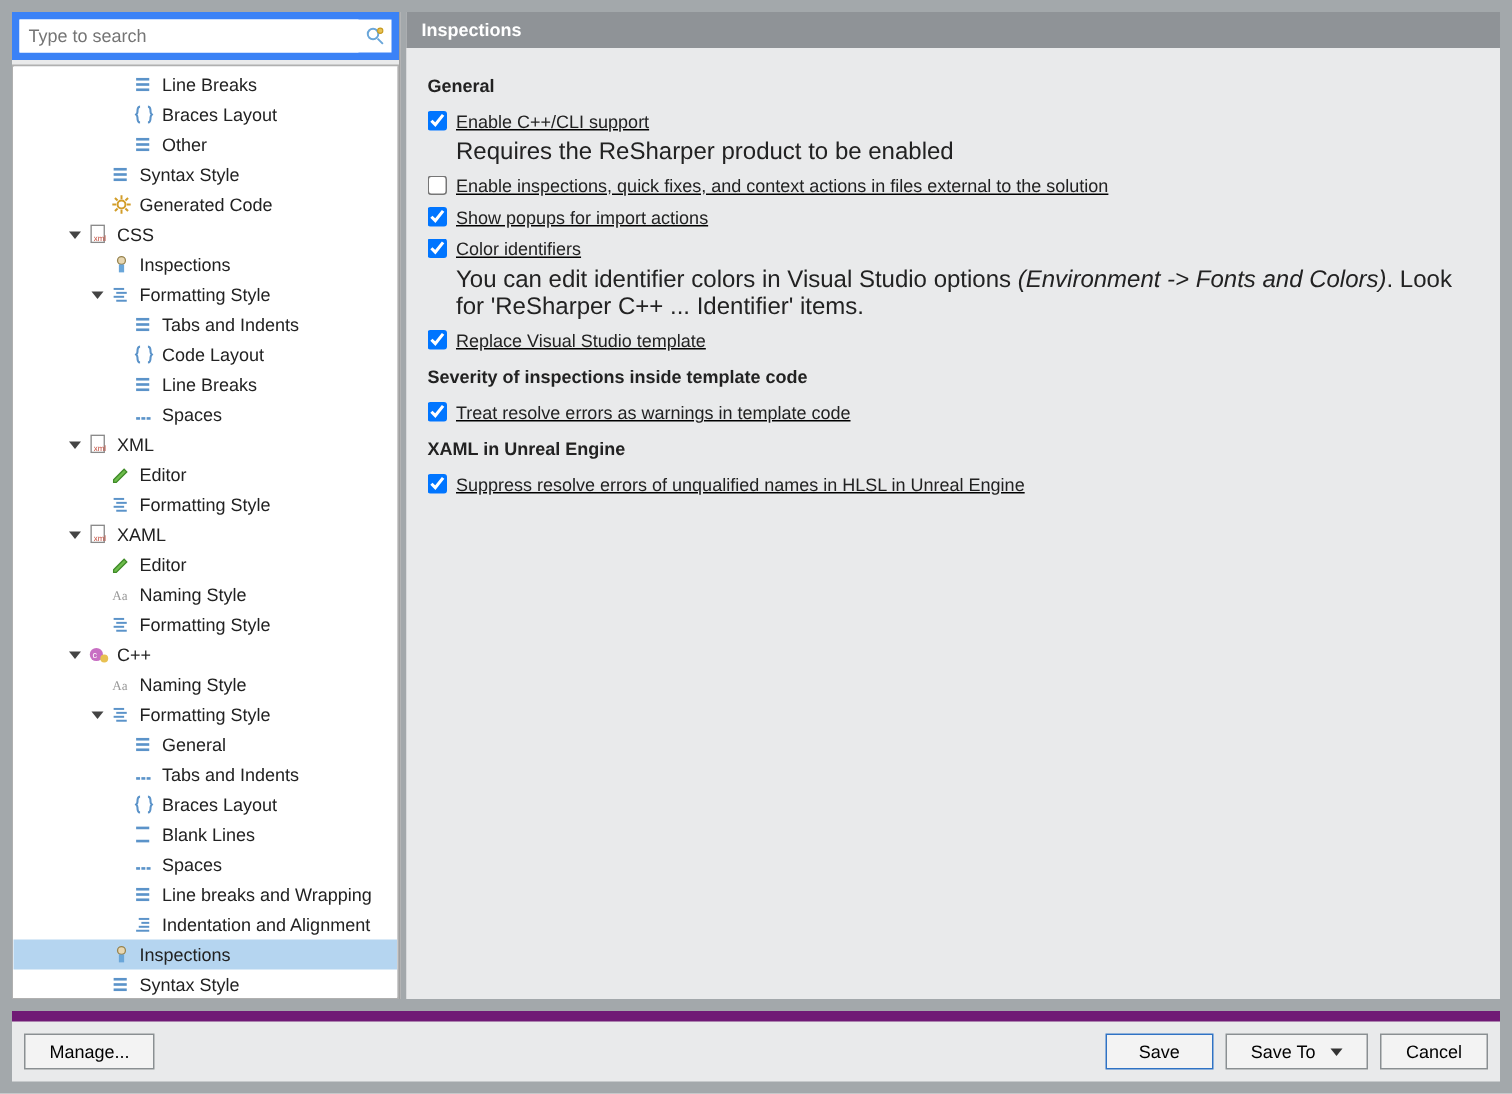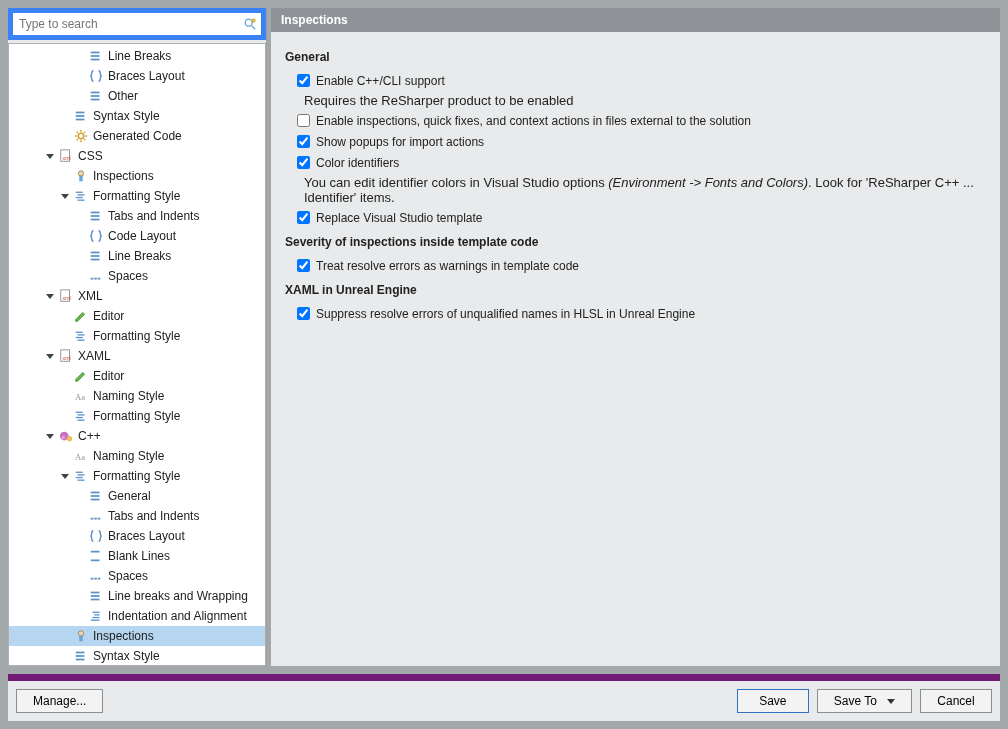--- a/index.html
+++ b/index.html
@@ -113,33 +113,34 @@
 .section-title {
   font-weight: bold;
   font-size: 12px;
   margin: 8px 0 8px 0;
   color: #222;
 }
 .section-title:first-child { margin-top: 4px; }
 .option-row {
   display: flex;
   align-items: flex-start;
-  margin: 3px 12px;
+  margin: 3px 0;
   line-height: 18px;
+  text-decoration: underline;
 }
 .option-row input[type="checkbox"] {
   margin: 2px 6px 0 0;
   width: 13px;
   height: 13px;
 }
 .option-label { color: #222; }
 .option-desc {
   margin: 2px 0 4px 19px;
   color: #222;
-  font-size: 13px;
+  font-size: 16px;
 }
 .option-desc .italic { font-style: italic; }
 .footer {
   background: #e9eaeb;
   border-top: 7px solid #701a75;
   padding: 8px;
   display: flex;
   align-items: center;
   margin: 0 8px 8px 8px;
 }

